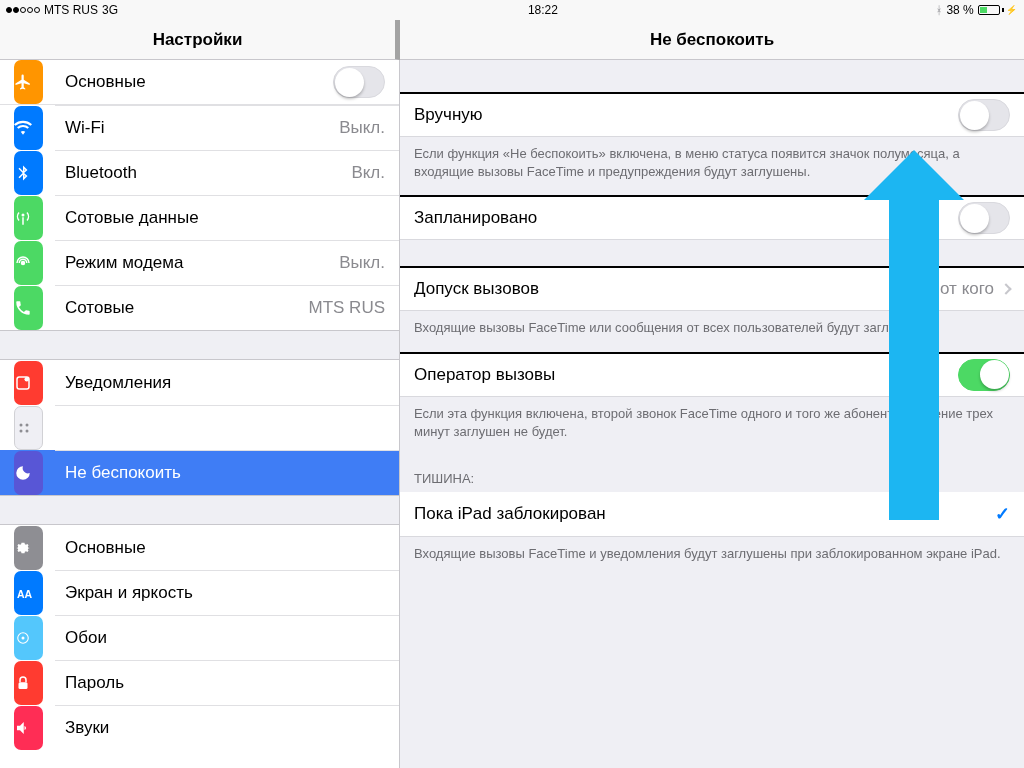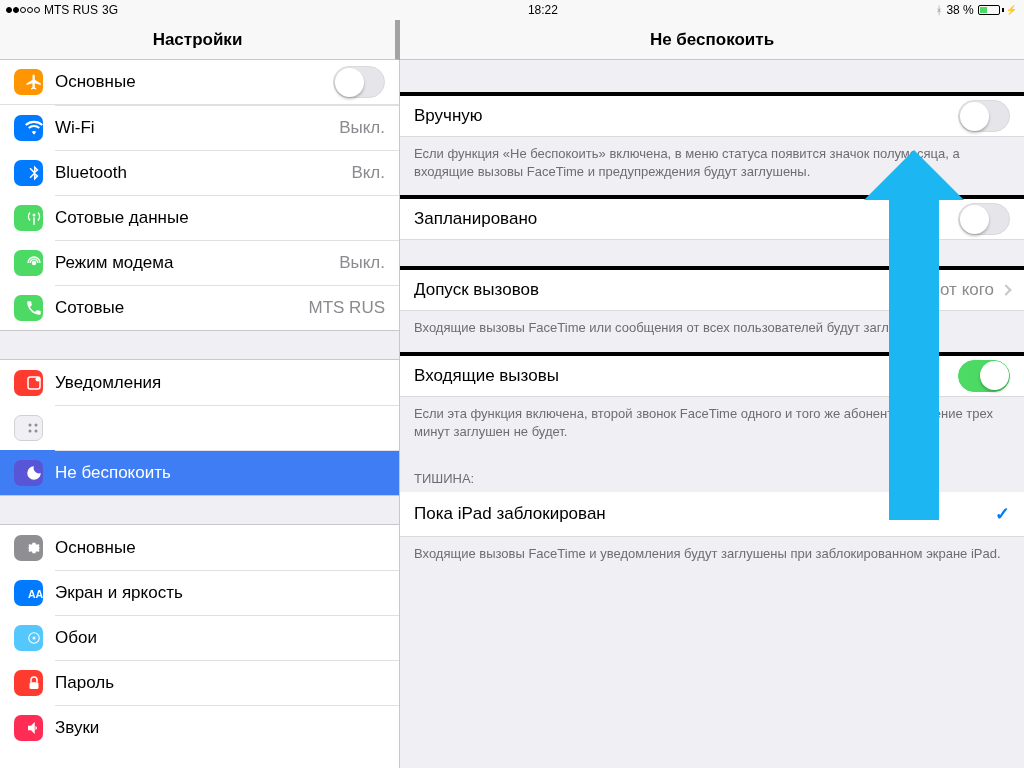--- a/index.html
+++ b/index.html
@@ -21,30 +21,30 @@
 
 
 .panes { display:flex; height:calc(768px - 60px); }
 .left { width:400px; background:#fff; border-right:1px solid #c8c7cc; overflow:hidden; }
 .right { flex:1; background:#efeff4; overflow:hidden; position:relative; }
 
 
 .row { height:45px; display:flex; align-items:center; padding:0 14px; border-bottom:1px solid #e0e0e3; background:#fff; position:relative; }
 .row.sel { background:#3f7df5; }
 .row.sel .row-label { color:#fff; }
-.row .icon-wrap { width:29px; height:26px; border-radius:7px; display:flex; align-items:center; justify-content:flex-end; margin-right:12px; flex-shrink:0; }
+.row .icon-wrap { width:29px; height:44px; border-radius:7px; display:flex; align-items:center; justify-content:flex-start; margin-right:22px; flex-shrink:0; }
 .row-label { font-size:17px; color:#000; flex:1; }
 .row-val { font-size:17px; color:#8a8a8f; }
 .left .row:not(:first-child) { border-bottom:none; }
 .left .row + .row::before { content:""; position:absolute; top:0; left:55px; right:0; height:1px; background:#e0e0e3; }
 .gap { height:30px; background:#efeff4; border-top:1px solid #c8c7cc; border-bottom:1px solid #c8c7cc; }
 
 
 .r-spacer { height:32px; }
-.r-row { height:45px; background:#fff; display:flex; align-items:center; padding:0 14px; font-size:17px; color:#000; border-top:4px solid #000000; border-bottom:1px solid #d9d9de; }
+.r-row { height:45px; background:#fff; display:flex; align-items:center; padding:0 14px; font-size:17px; color:#000; border-top:2px solid #000000; border-bottom:1px solid #d9d9de; }
 .r-row + .r-row { border-top:none; }
 .r-row.noborder-top { border-top:none; }
 .r-row .lbl { flex:1; }
 .r-row .val { color:#8a8a8f; }
 .r-note { padding:8px 14px 14px 14px; font-size:13px; color:#6d6d72; line-height:1.4; }
 .r-header { padding:16px 14px 6px 14px; font-size:13px; color:#6d6d72; }
 
 
 .tog { width:52px; height:32px; border-radius:16px; background:#e5e5ea; position:relative; border:1px solid #d9d9de; flex-shrink:0; }
 .tog.on { background:#4cd964; border-color:#4cd964; }
@@ -266,21 +266,21 @@
     <div style="height:26px;"></div>
 
     <div class="r-row">
       <span class="lbl">Допуск вызовов</span>
       <span class="val">Ни от кого</span>
       <span class="chev"></span>
     </div>
     <div class="r-note">Входящие вызовы FaceTime или сообщения от всех пользователей будут заглушены.</div>
 
     <div class="r-row">
-      <span class="lbl">Входящие вызовы</span>
+      <span class="lbl">Оператор вызовы</span>
       <span class="tog on">
           <span class="knob"></span>
         </span>
     </div>
     <div class="r-note">Если эта функция включена, второй звонок FaceTime одного и того же абонента в течение трех минут заглушен не будет.</div>
 
     <div class="r-header">ТИШИНА:</div>
     <div class="r-row noborder-top">
       <span class="lbl">Пока iPad заблокирован</span>
       <span class="chk">✓</span>

